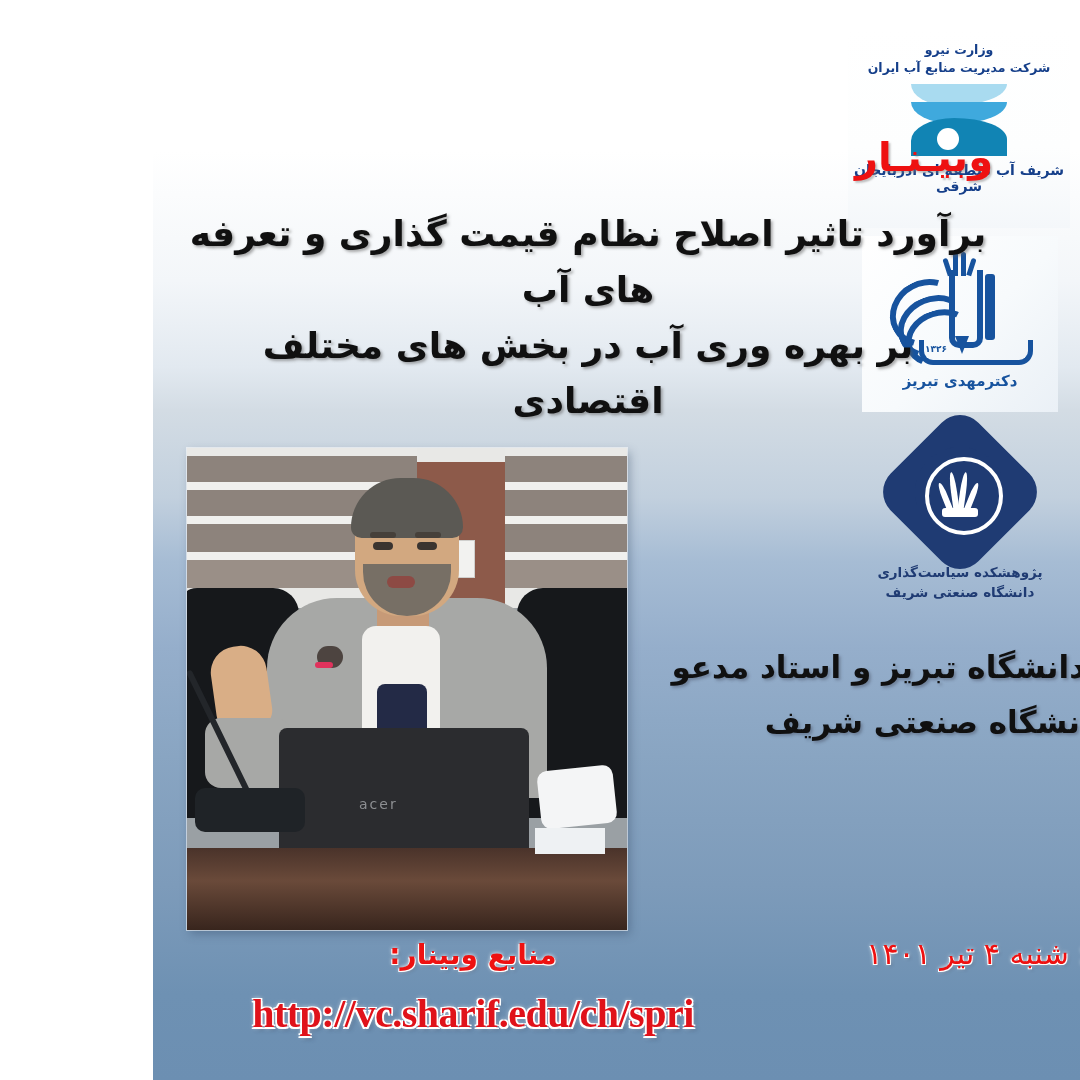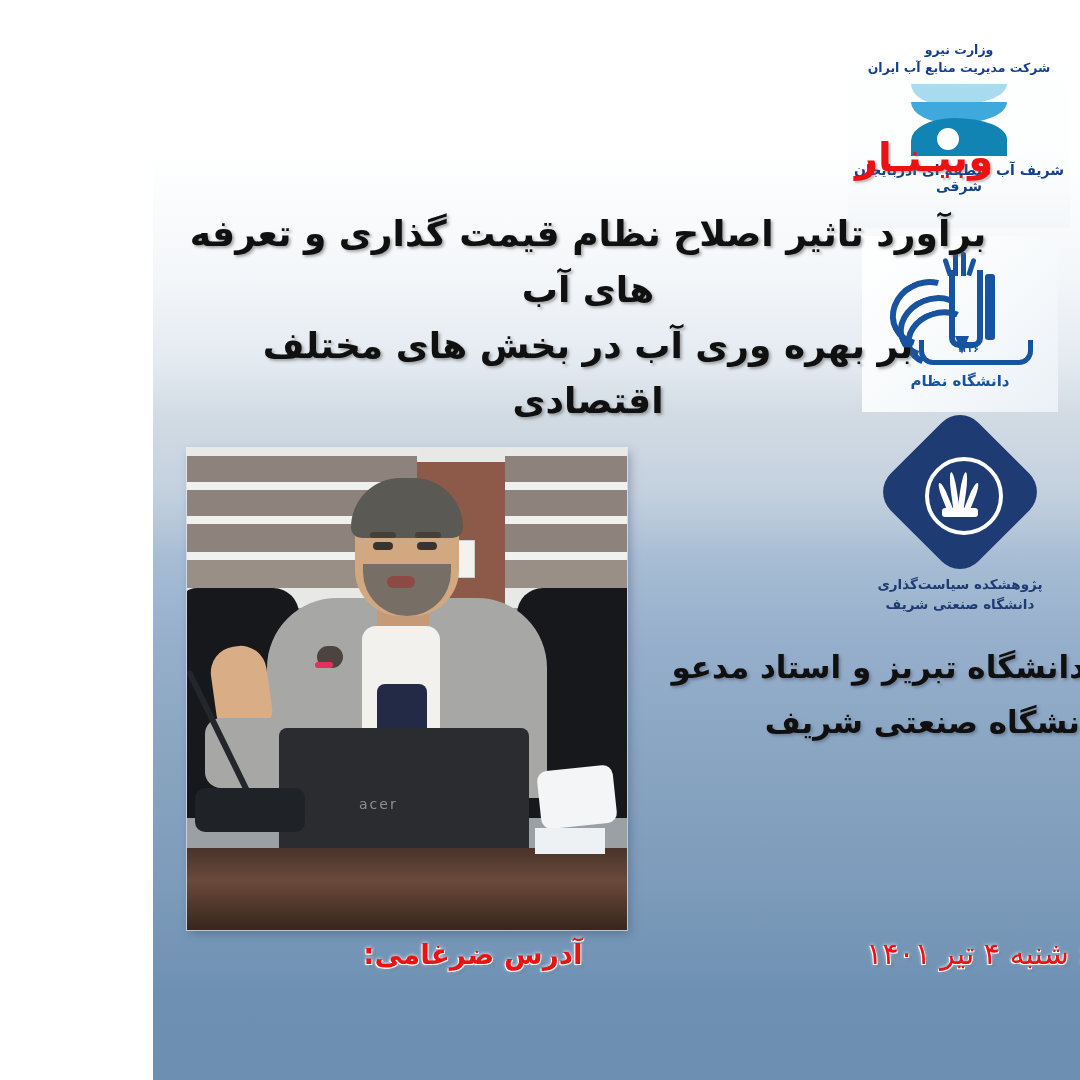--- a/index.html
+++ b/index.html
@@ -67,21 +67,21 @@
   .tb-tulip span:nth-child(4){left:24px;height:18px;transform:rotate(18deg);}
   .tb-pen{position:absolute;left:64px;top:26px;width:22px;height:72px;
       border:6px solid #17539e;border-top:none;border-radius:0 0 10px 10px;}
   .tb-nib{position:absolute;left:70px;top:92px;width:0;height:0;
       border-left:7px solid transparent;border-right:7px solid transparent;
       border-top:18px solid #17539e;}
   .tb-torch{position:absolute;left:100px;top:30px;width:10px;height:66px;background:#17539e;
       border-radius:3px;}
   .tb-book{position:absolute;left:34px;top:96px;width:104px;height:20px;
       border:5px solid #17539e;border-top:none;border-radius:0 0 14px 14px;}
-  .tb-year{position:absolute;left:72px;top:100px;font-size:9px;color:#17539e;font-weight:700;}
+  .tb-year{position:absolute;left:40px;top:100px;font-size:9px;color:#17539e;font-weight:700;}
   #tabriz-caption{text-align:center;font-size:15px;color:#17539e;font-weight:700;
       margin-top:4px;font-family:"DejaVu Sans",sans-serif;}
 
   
   #logo-sharif{top:430px;right:20px;width:200px;height:190px;background:transparent;}
   .sharif-emblem{position:relative;width:124px;height:124px;margin:0 auto;}
   .sh-diamond{position:absolute;inset:0;background:#1f3b73;border-radius:26px;
       transform:rotate(45deg);}
   .sh-gear{position:absolute;left:17px;top:17px;width:90px;height:90px;border-radius:50%;
       background:#1f3b73;}
@@ -92,21 +92,21 @@
       background:#1f3b73;border:4px solid #ffffff;}
   .sh-flame{position:absolute;left:44px;top:34px;width:36px;height:48px;}
   .sh-flame i{position:absolute;bottom:0;display:block;background:#ffffff;border-radius:50% 50% 0 0;}
   .sh-flame i:nth-child(1){left:0;width:6px;height:30px;transform:rotate(-22deg);}
   .sh-flame i:nth-child(2){left:9px;width:6px;height:40px;transform:rotate(-8deg);}
   .sh-flame i:nth-child(3){left:18px;width:6px;height:40px;transform:rotate(8deg);}
   .sh-flame i:nth-child(4){left:27px;width:6px;height:30px;transform:rotate(22deg);}
   .sh-base{position:absolute;left:44px;top:78px;width:36px;height:9px;background:#ffffff;
       border-radius:3px;}
   #sharif-caption{text-align:center;font-size:13.5px;line-height:1.5;color:#1f3b73;
-      font-weight:700;margin-top:20px;font-family:"DejaVu Sans",sans-serif;direction:rtl;}
+      font-weight:700;margin-top:8px;font-family:"DejaVu Sans",sans-serif;direction:rtl;}
 
   
   #webinar-label{
     position:absolute;top:134px;left:0;width:840px;text-align:right;
     font-size:40px;font-weight:700;color:#ee1111;letter-spacing:2px;
     font-family:"DejaVu Sans",sans-serif;direction:rtl;
     text-shadow:2px 2px 2px rgba(120,120,120,.45);
   }
   #title-block{
     position:absolute;top:206px;left:30px;width:810px;text-align:center;direction:rtl;
@@ -241,21 +241,21 @@
             <span></span>
             <span></span>
             <span></span>
           </div>
         <div class="tb-pen"></div>
         <div class="tb-nib"></div>
         <div class="tb-torch"></div>
         <div class="tb-book"></div>
         <div class="tb-year">۱۳۲۶</div>
       </div>
-      <div id="tabriz-caption">دانشگاه نظام</div>
+      <div id="tabriz-caption">دکترمهدی تبریز</div>
     </div>
 
     <div class="logo-box" id="logo-sharif">
       <div class="sharif-emblem">
         <div class="sh-diamond"></div>
         <div class="sh-gear"></div>
         <div class="sh-inner"></div>
         <div class="sh-flame">
             <i></i>
             <i></i>
@@ -313,16 +313,17 @@
 
   <div id="speaker-block">
     <div class="speaker-line">مختلف دانشگاه تبریز و استاد مدعو</div>
     <div class="speaker-line">دانشگاه صنعتی شریف</div>
   </div>
 
   <div id="when-block">
     <div class="when-line">زمان : شنبه ۴ تیر ۱۴۰۱</div>
   </div>
 
-  <div id="addr-label">آدرس ضرغامی:</div>
-
+  <div id="addr-label">منابع وبینار:</div>
+
+  <div id="webinar-url">http://vc.sharif.edu/ch/spri</div>
 
 </div>
 
 </body></html>

